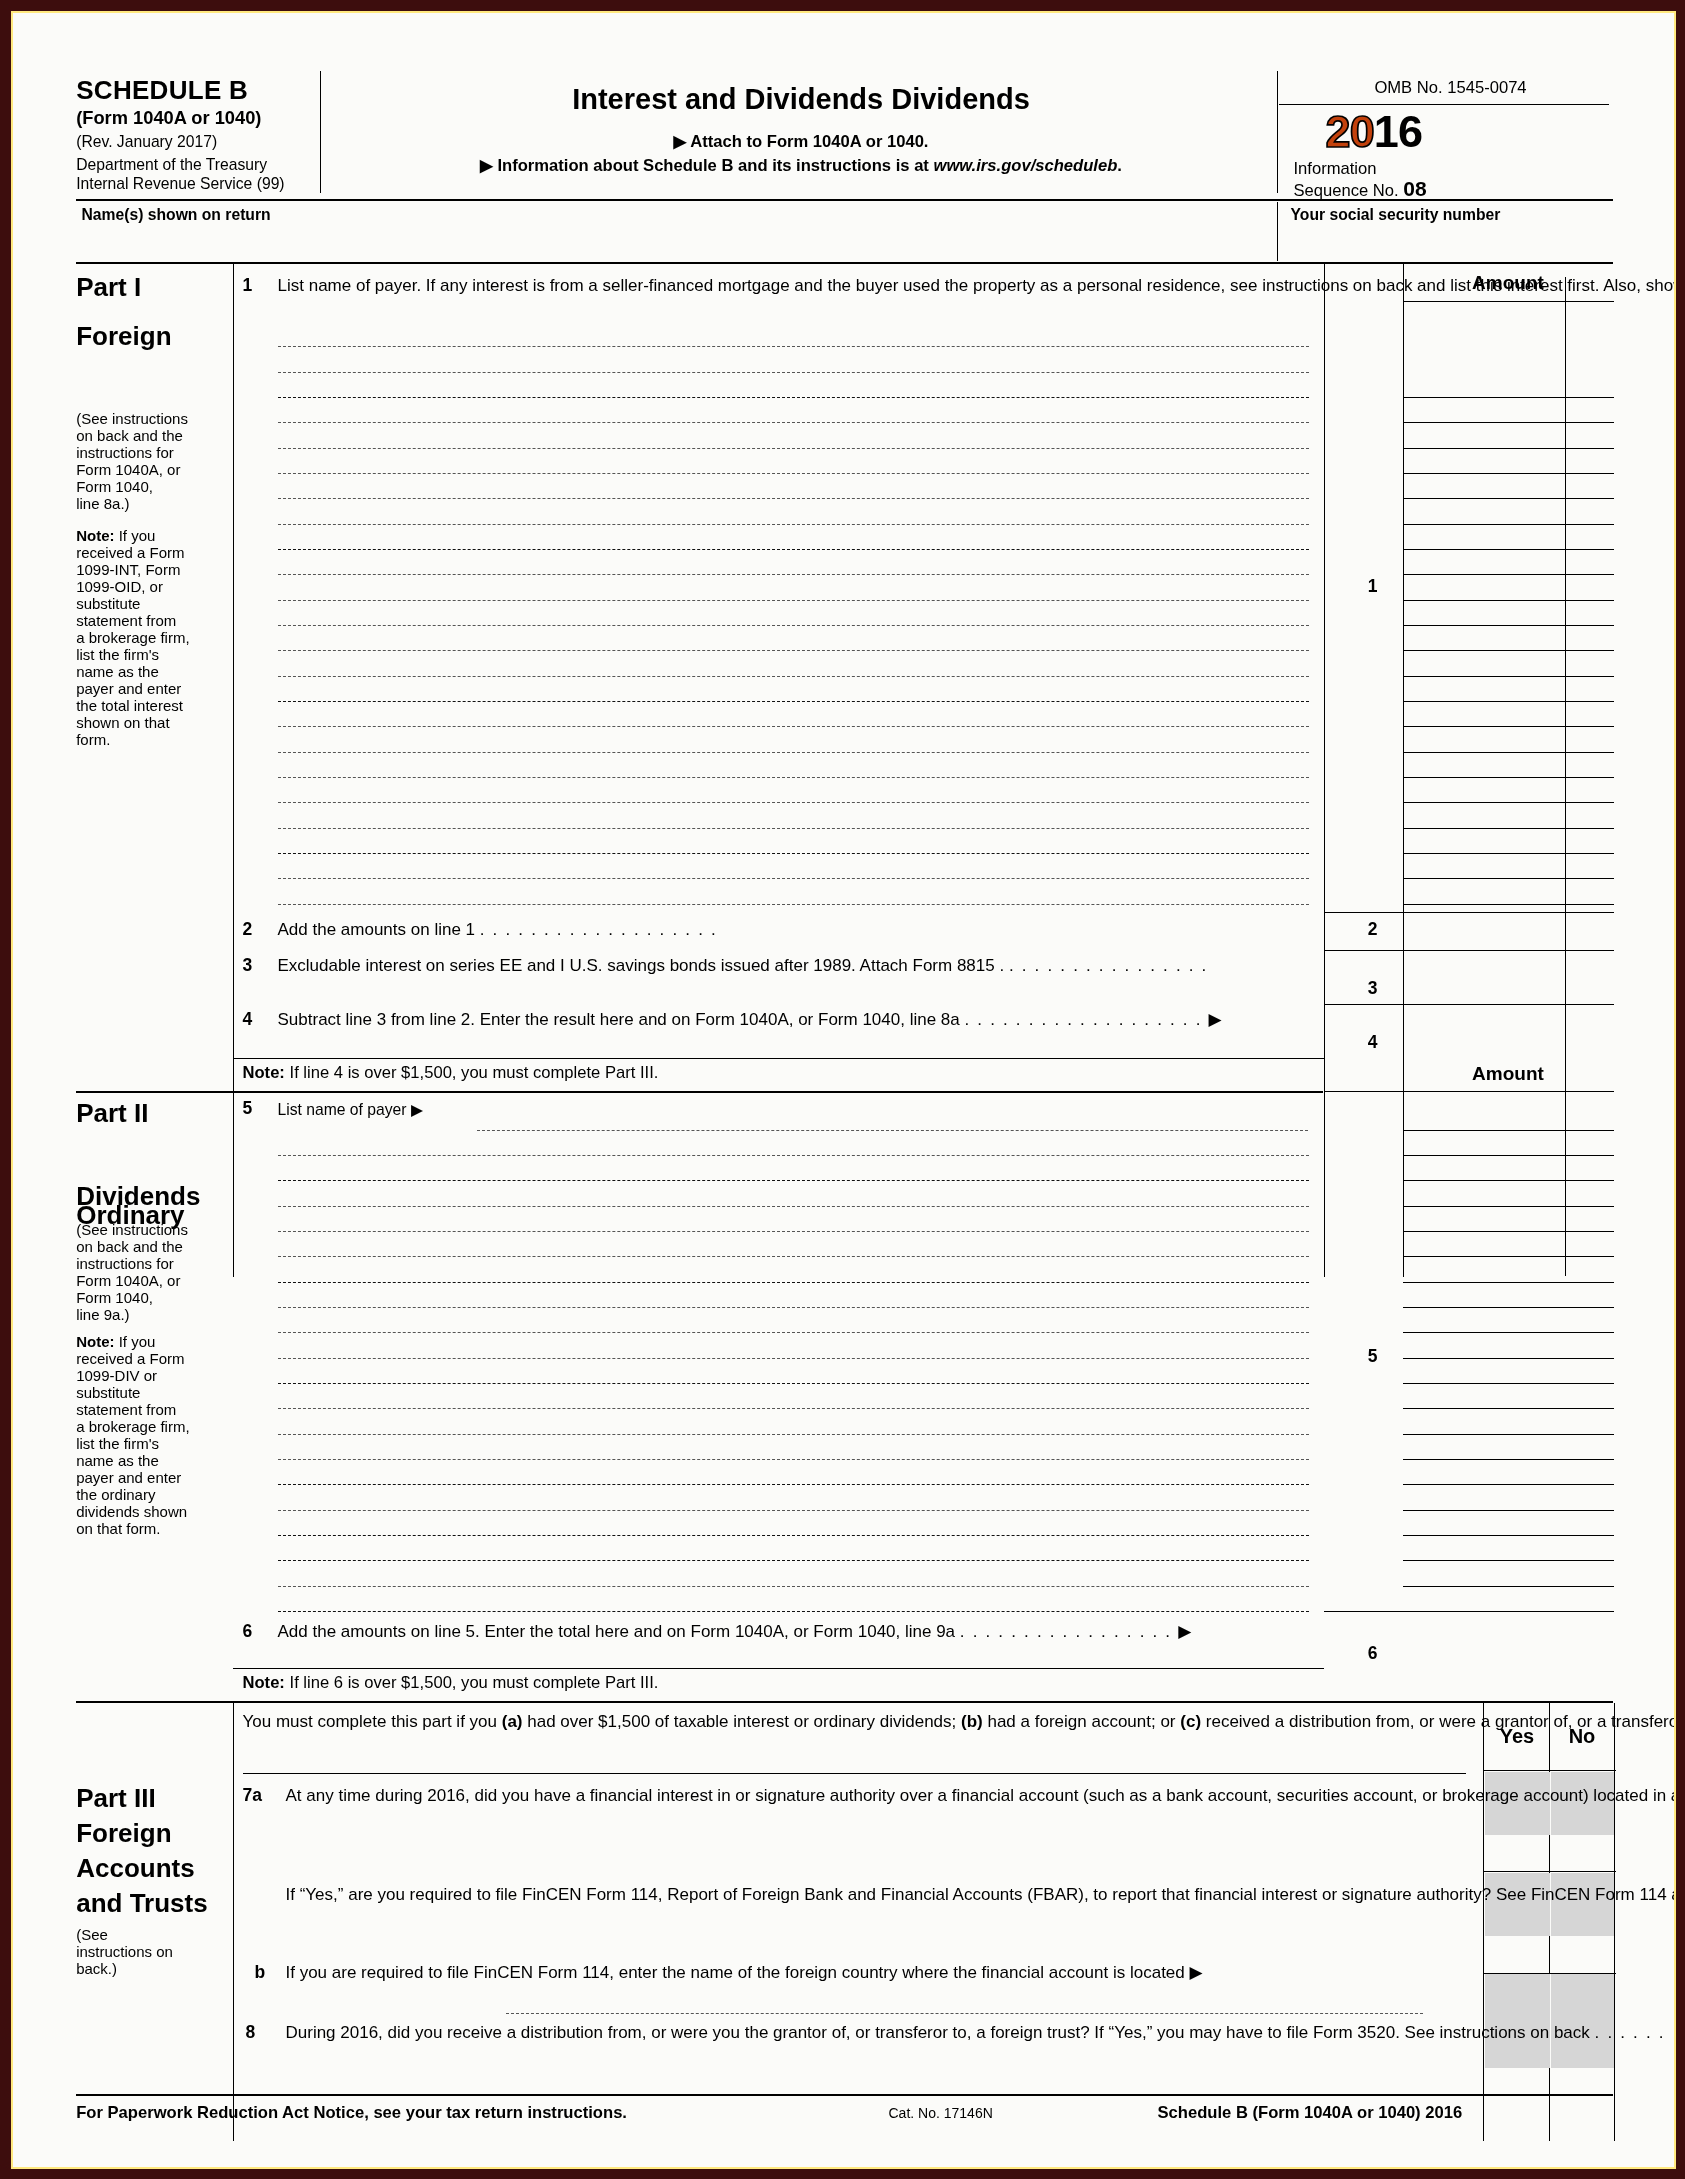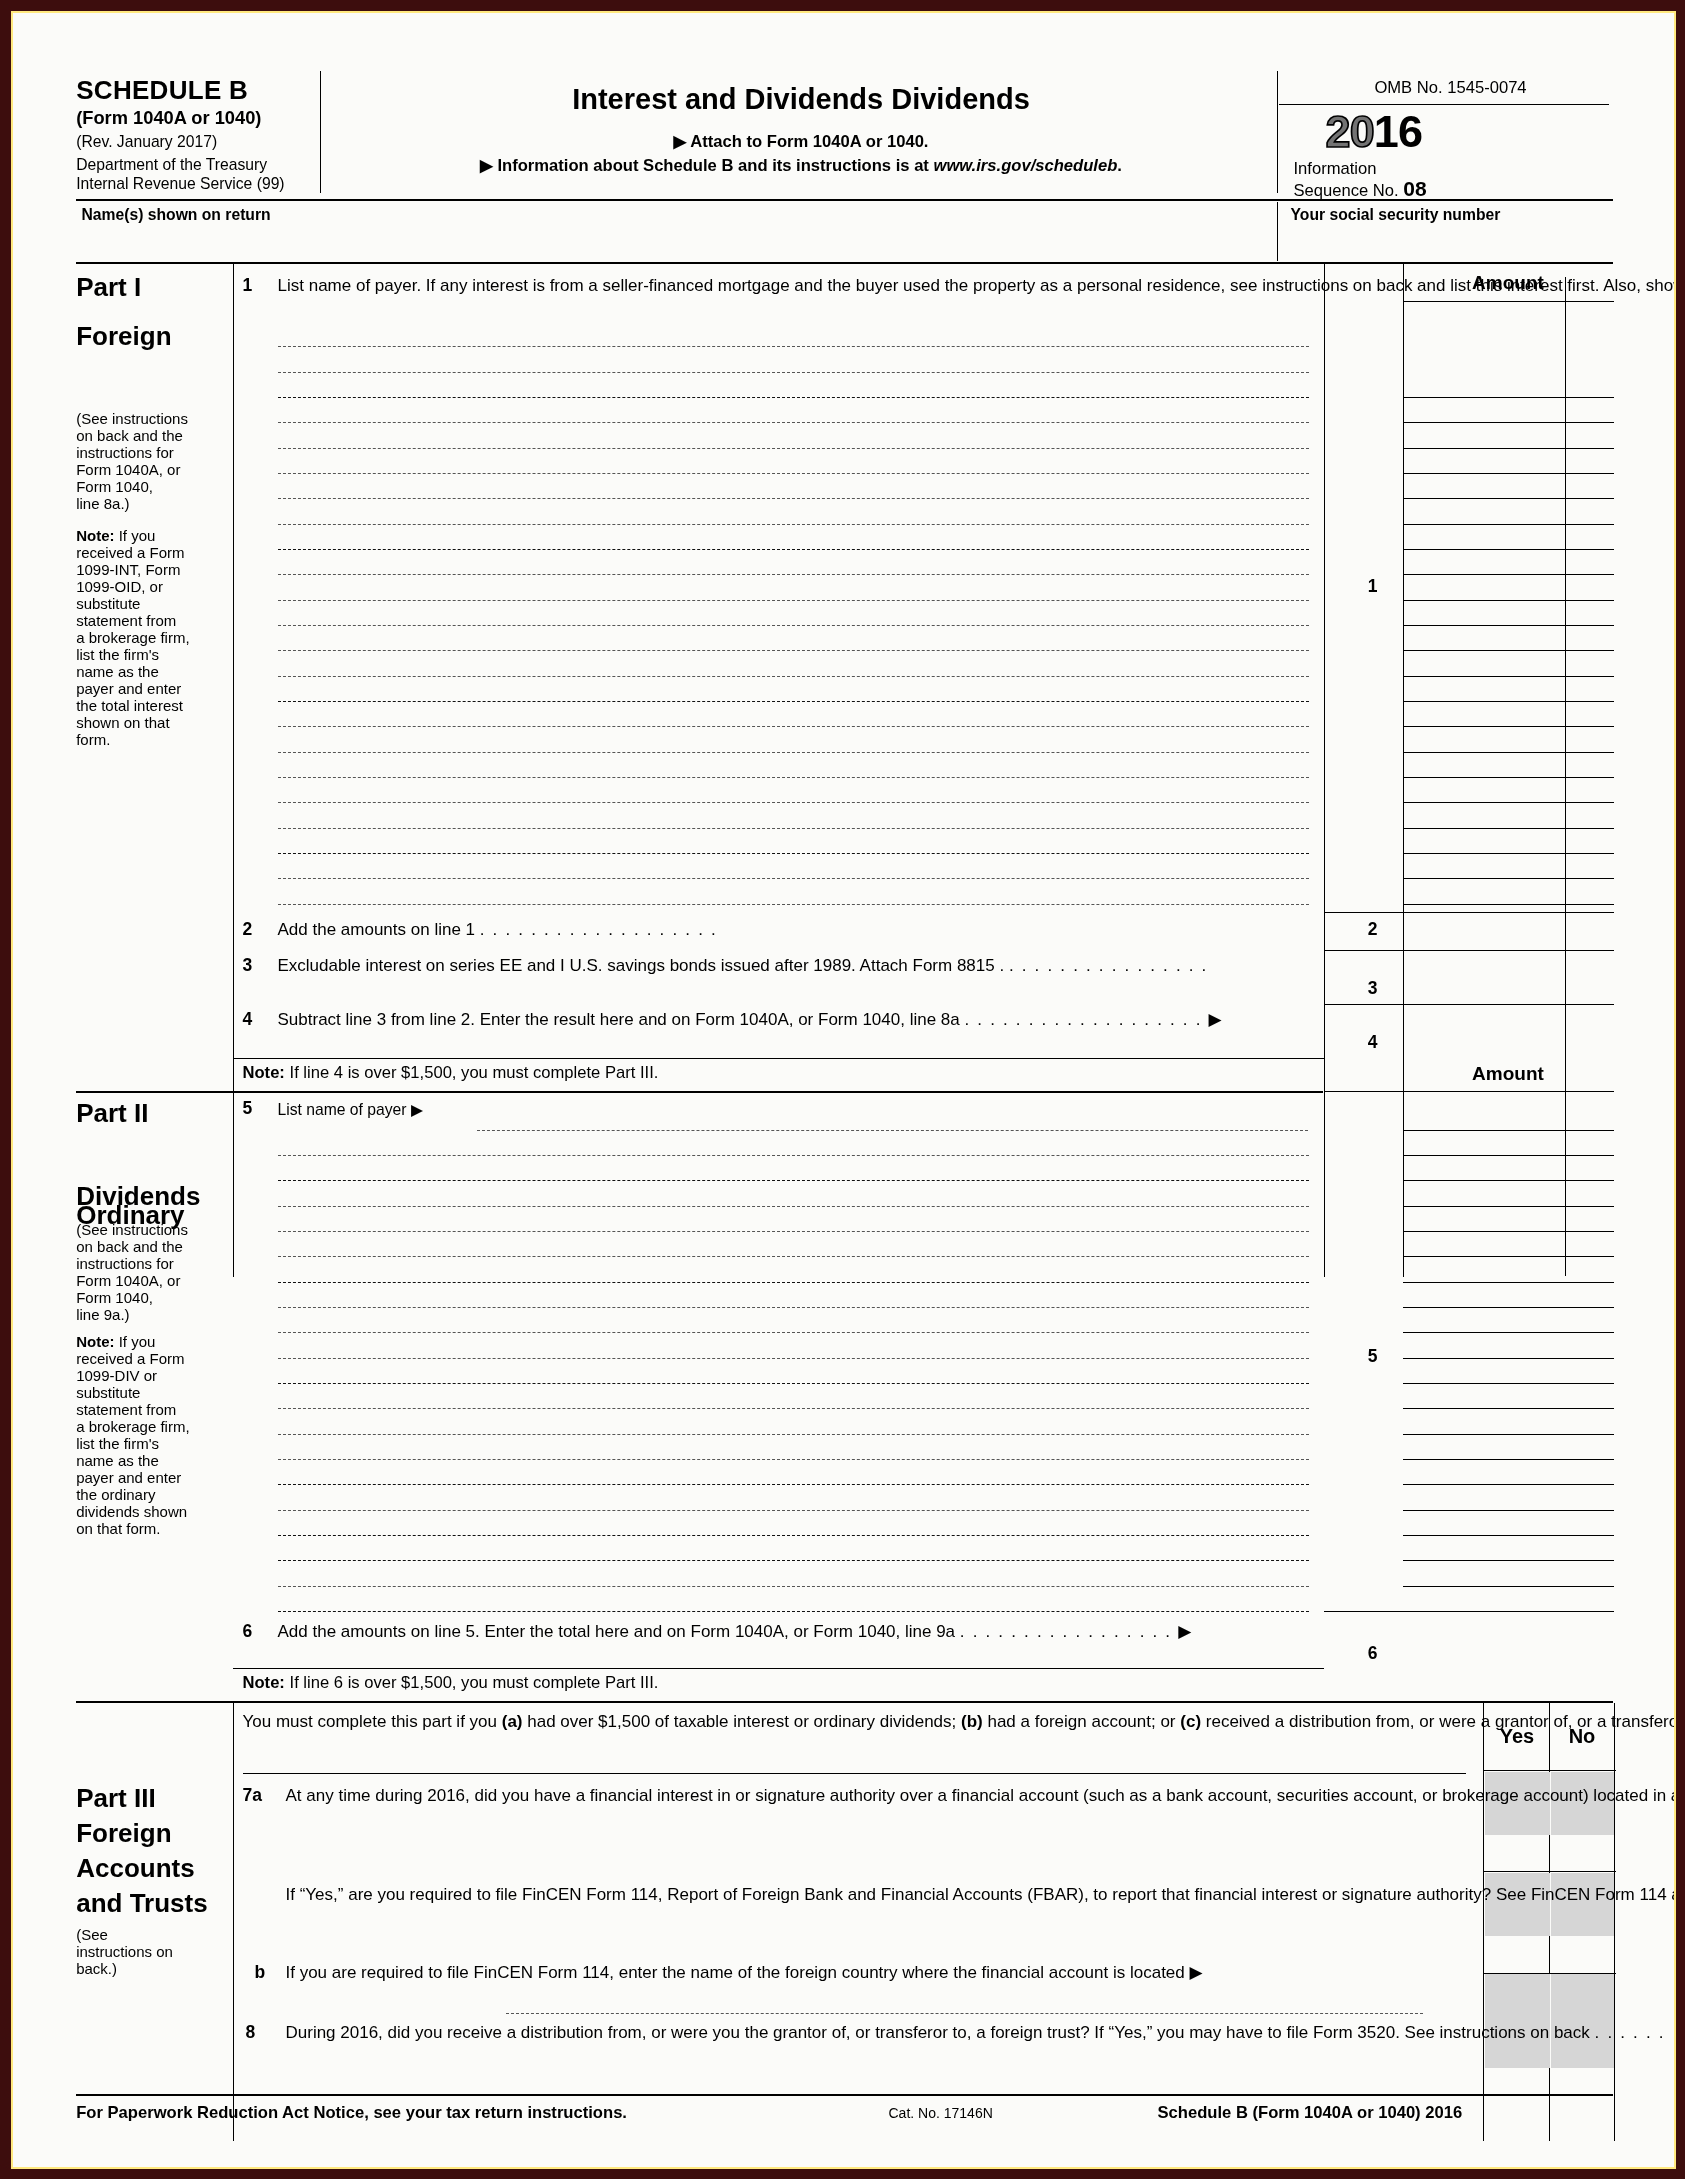--- a/index.html
+++ b/index.html
@@ -44,21 +44,21 @@
   
   .sched-b { font-size:26px; font-weight:bold; letter-spacing:0.3px; }
   .sched-sub { font-size:18.3px; font-weight:bold; }
   .sched-rev { font-size:15.7px; }
   .sched-dep { font-size:15.7px; line-height:19px; }
   .form-title { font-size:29px; font-weight:bold; }
   .attach-line { font-size:16.6px; font-weight:bold; }
   .omb { font-size:16.6px; }
   .yr-hollow {
     font-size:45px; font-weight:bold;
-    color:#737373;
+    color:#c2410c;
     -webkit-text-stroke:1.7px #000;
     letter-spacing:-0.9px;
     text-align:center;
   }
   .yr-solid { font-size:45px; font-weight:bold; letter-spacing:-0.9px; }
   .attach-lbl { font-size:16.6px; line-height:20px; }
   .attach-no { font-size:21px; font-weight:bold; }
   .name-lbl { font-size:15.7px; font-weight:bold; }
 
   

